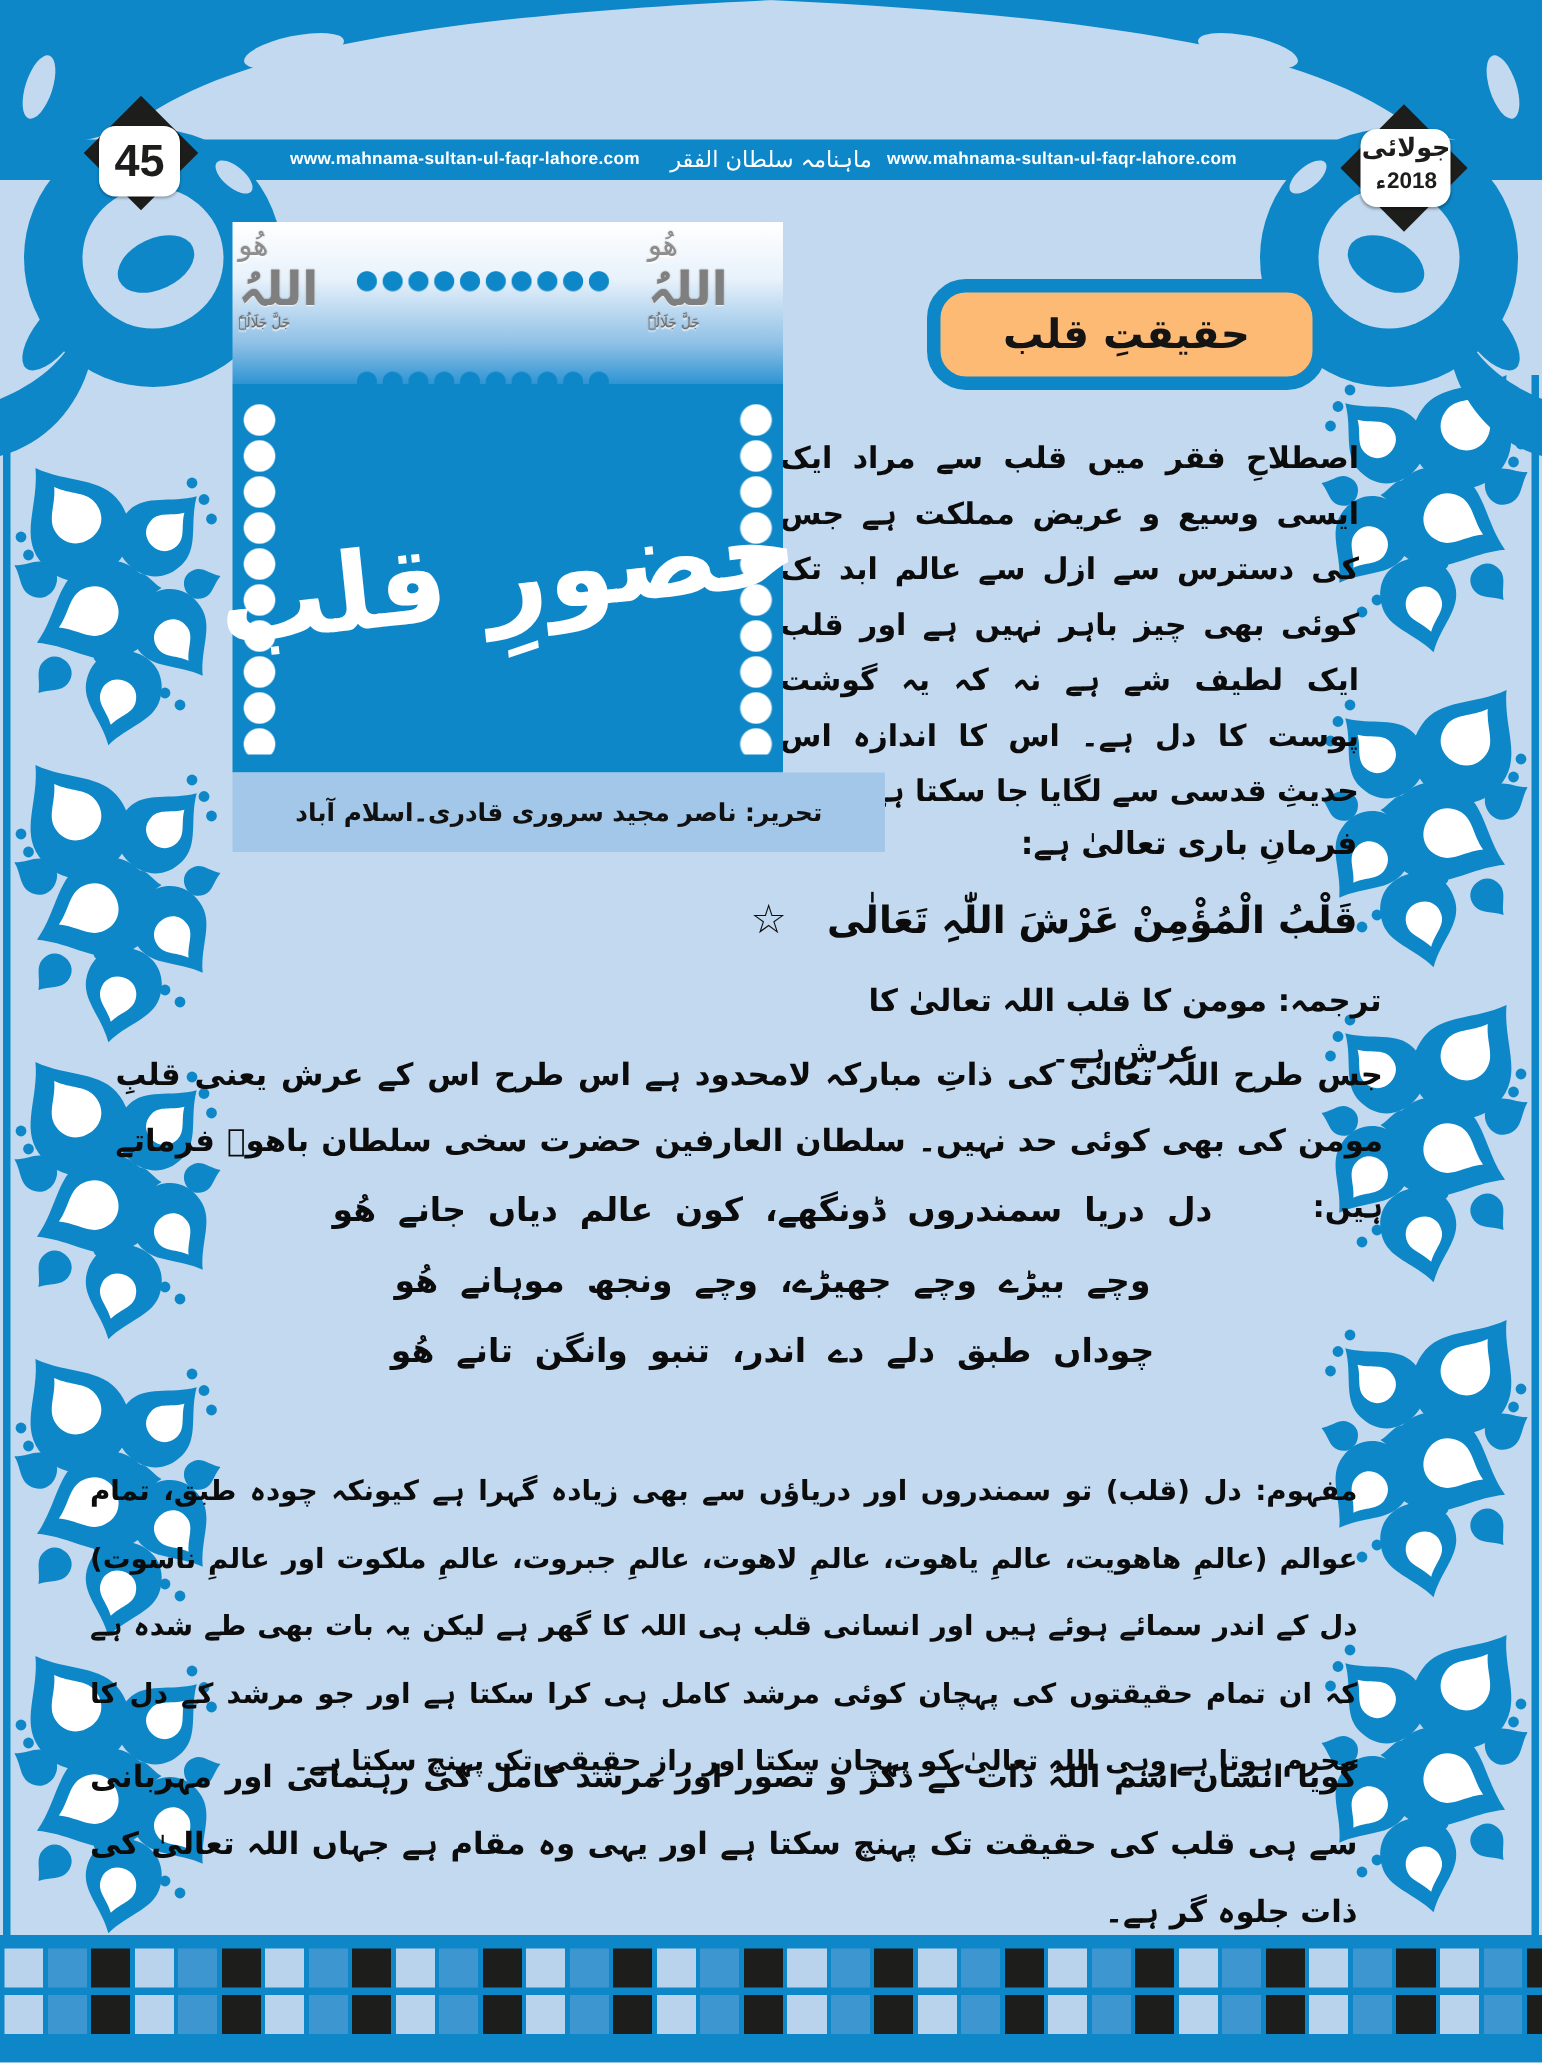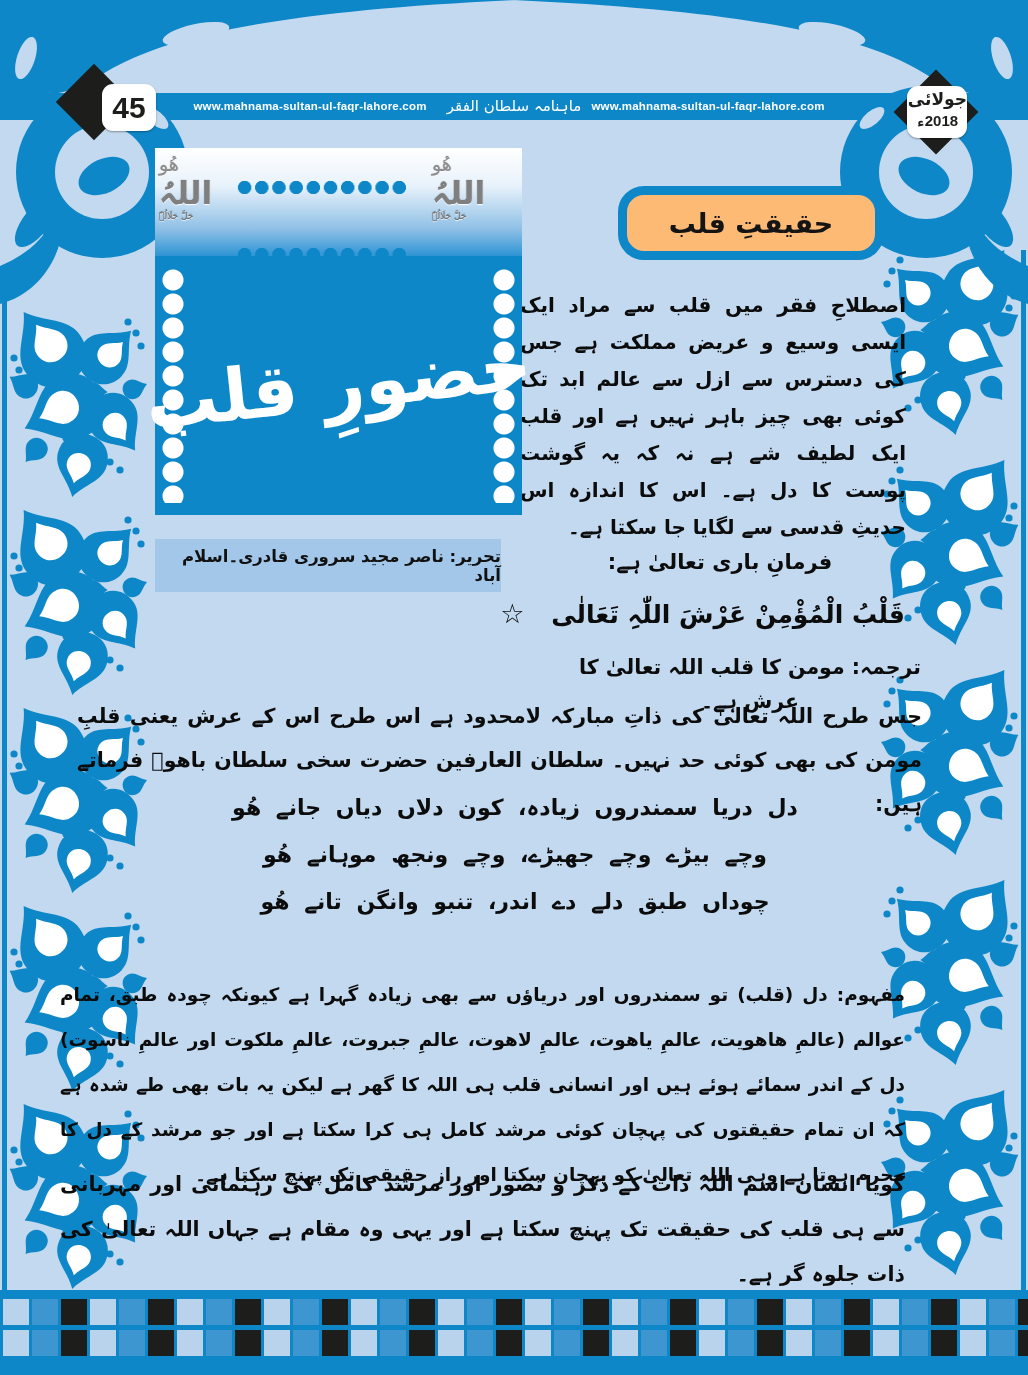--- a/index.html
+++ b/index.html
@@ -22,21 +22,21 @@
   .corner.right{left:auto;right:0;transform:scaleX(-1);}
 
   
   .badge{z-index:6;}
   .diamond{position:absolute;background:#1d1d1b;}
   .d-left{left:67px;top:75px;width:54px;height:54px;transform:rotate(45deg);}
   .d-right{left:906px;top:82px;width:60px;height:60px;transform:rotate(45deg);}
   .badge-card{position:absolute;background:#ffffff;border-radius:11px;
       box-shadow:0 1px 2px rgba(0,0,0,.35);text-align:center;}
   .card-left{left:66px;top:84px;width:54px;height:47px;line-height:47px;
-      font-family:"Liberation Sans",sans-serif;font-weight:bold;font-size:30px;color:#1d1d1b;margin-left:36px;}
+      font-family:"Liberation Sans",sans-serif;font-weight:bold;font-size:30px;color:#1d1d1b;}
   .card-right{left:907px;top:86px;width:60px;height:52px;direction:rtl;color:#1d1d1b;}
   .card-right .month{font-size:17px;font-weight:bold;line-height:26px;margin-left:16px;}
   .card-right .year{font-family:"Liberation Sans",sans-serif;font-weight:bold;
       font-size:15px;line-height:18px;}
 
   
   .edge{width:5px;background:#0d87c8;z-index:1;}
   .edge-l{left:2px;top:290px;height:1000px;}
   .edge-r{left:1021px;top:250px;height:1040px;}
   .paisley{z-index:1;}
@@ -53,39 +53,39 @@
   .calli .jalla{font-size:9px;line-height:11px;color:#6f6f6f;}
   .calli-l{left:4px;} .calli-r{right:4px;}
   .tb-main{position:absolute;left:0;top:108px;width:367px;height:259px;background:#0d87c8;}
   .dot-col{position:absolute;top:12px;width:22px;height:235px;
       background:radial-gradient(circle,#ffffff 10px,rgba(255,255,255,0) 11px);
       background-size:22px 24px;background-repeat:repeat-y;background-position:center top;}
   .dc-l{left:7px;} .dc-r{right:7px;}
   .tb-title{position:absolute;left:30px;top:28px;width:307px;height:200px;display:flex;
       align-items:center;justify-content:center;color:#ffffff;font-size:72px;font-weight:bold;
       direction:rtl;transform:rotate(-6deg);white-space:nowrap;}
-  .tb-byline{position:absolute;left:0;top:367px;width:346px;height:53px;background:#a2c7e9;
+  .tb-byline{position:absolute;left:0;top:367px;width:435px;height:53px;background:#a2c7e9;
       display:flex;align-items:center;justify-content:center;direction:rtl;
-      font-size:16.5px;font-weight:bold;color:#111;margin-top:24px;}
+      font-size:16.5px;font-weight:bold;color:#111;}
 
   
   .topic{left:618px;top:186px;width:266px;height:74px;background:#fdba74;
       border:9px solid #0d87c8;border-radius:26px;box-sizing:border-box;z-index:4;
       display:flex;align-items:center;justify-content:center;direction:rtl;
       font-size:27px;font-weight:bold;color:#141414;}
   .topic-dots{position:absolute;left:236px;width:172px;height:15px;z-index:5;
       background:radial-gradient(circle,#0d87c8 6.4px,rgba(0,0,0,0) 7px);
       background-size:17.2px 15px;background-repeat:repeat-x;}
   .td-top{top:180px;} .td-bot{top:247px;}
 
   
   .urdu{direction:rtl;color:#0c0c0c;font-weight:bold;z-index:2;}
   .intro{left:520px;top:287px;width:386px;height:252px;font-size:20px;line-height:37px;
       text-align:justify;overflow:hidden;}
-  .farman{left:535px;top:545px;width:370px;font-size:21px;line-height:34px;text-align:center;}
+  .farman{left:535px;top:545px;width:370px;font-size:21px;line-height:34px;text-align:right;}
   .hadith-line{left:535px;top:594px;width:370px;font-size:25px;line-height:40px;
       text-align:right;white-space:nowrap;}
   .hadith-line .star{display:inline-block;margin-right:18px;font-size:27px;font-weight:normal;}
   .tarjuma{left:565px;top:650px;width:370px;font-size:20.5px;line-height:34px;text-align:center;}
   .para2{left:60px;top:694px;width:845px;font-size:20.5px;line-height:44px;text-align:justify;margin-left:17px;}
   .verses{left:150px;top:784px;width:730px;text-align:center;font-size:22px;
       line-height:47px;word-spacing:7px;}
   .mafhoom{left:60px;top:972px;width:845px;font-size:18.5px;line-height:45px;text-align:justify;}
   .closing{left:60px;top:1162px;width:845px;font-size:20.5px;line-height:45px;text-align:justify;}
 
@@ -222,21 +222,21 @@
 <div class="abs urdu hadith-line">
   <span>قَلْبُ الْمُؤْمِنْ عَرْشَ اللّٰہِ تَعَالٰی</span>
   <span class="star">☆</span>
 </div>
 
 <div class="abs urdu tarjuma">ترجمہ: مومن کا قلب اللہ تعالیٰ کا عرش ہے۔</div>
 
 <div class="abs urdu para2">جس طرح اللہ تعالیٰ کی ذاتِ مبارکہ لامحدود ہے اس طرح اس کے عرش یعنی قلبِ مومن کی بھی کوئی حد نہیں۔ سلطان العارفین حضرت سخی سلطان باھوؒ فرماتے ہیں:</div>
 
 <div class="abs urdu verses">
-  <div>دل دریا سمندروں زیادہ، کون دلاں دیاں جانے ھُو</div>
+  <div>دل دریا سمندروں ڈونگھے، کون عالم دیاں جانے ھُو</div>
   <div>وچے بیڑے وچے جھیڑے، وچے ونجھ موہانے ھُو</div>
   <div>چوداں طبق دلے دے اندر، تنبو وانگن تانے ھُو</div>
 </div>
 
 <div class="abs urdu mafhoom">مفہوم: دل (قلب) تو سمندروں اور دریاؤں سے بھی زیادہ گہرا ہے کیونکہ چودہ طبق، تمام عوالم (عالمِ ھاھویت، عالمِ یاھوت، عالمِ لاھوت، عالمِ جبروت، عالمِ ملکوت اور عالمِ ناسوت) دل کے اندر سمائے ہوئے ہیں اور انسانی قلب ہی اللہ کا گھر ہے لیکن یہ بات بھی طے شدہ ہے کہ ان تمام حقیقتوں کی پہچان کوئی مرشد کامل ہی کرا سکتا ہے اور جو مرشد کے دل کا محرم ہوتا ہے وہی اللہ تعالیٰ کو پہچان سکتا اور رازِ حقیقی تک پہنچ سکتا ہے۔</div>
 
 <div class="abs urdu closing">گویا انسان اسم اللہُ ذات کے ذکر و تصور اور مرشد کامل کی رہنمائی اور مہربانی سے ہی قلب کی حقیقت تک پہنچ سکتا ہے اور یہی وہ مقام ہے جہاں اللہ تعالیٰ کی ذات جلوہ گر ہے۔</div>
 
 <div class="abs bottom-band">
   <div class="check-row cr1"></div>

